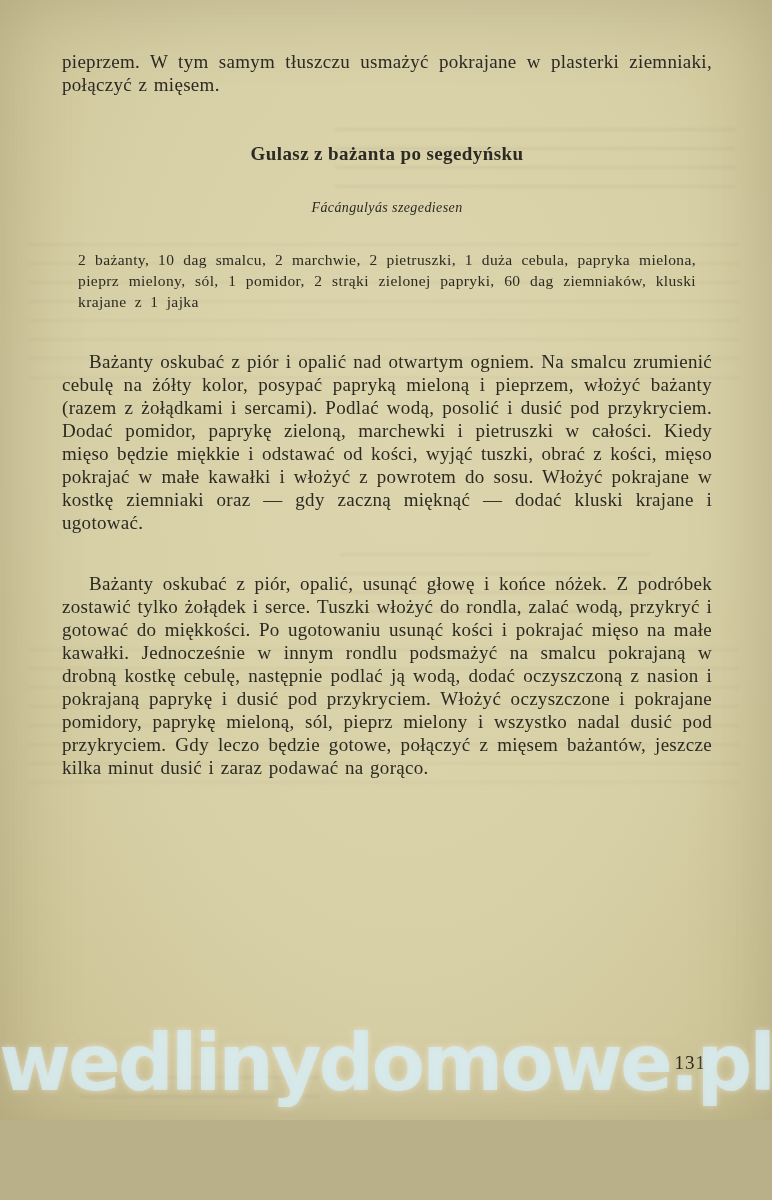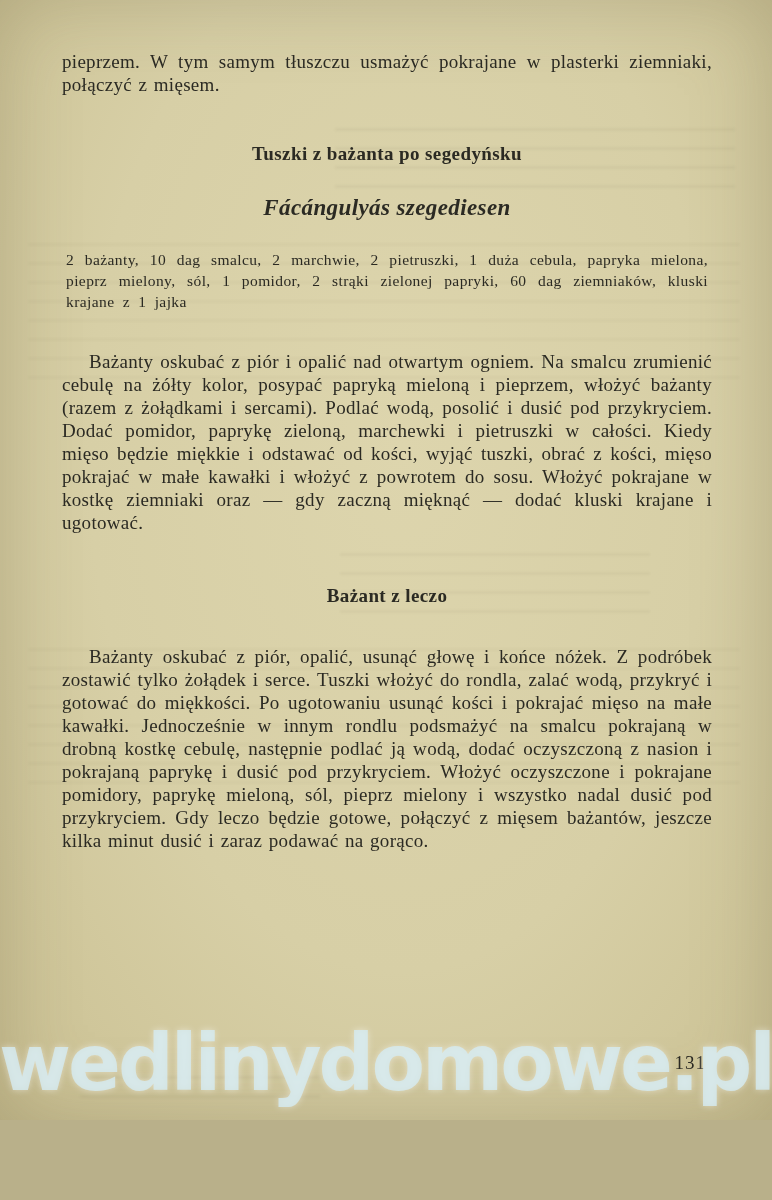--- a/index.html
+++ b/index.html
@@ -53,29 +53,29 @@
   .recipe-title {
     margin: 46px 0 0;
     font-size: 19px;
     line-height: 23px;
     font-weight: bold;
     text-align: center;
     letter-spacing: 0.4px;
   }
   .recipe-subtitle {
     margin: 31px 0 0;
-    font-size: 23px;
+    font-size: 14px;
     line-height: 23px;
     font-style: italic;
-    font-weight: bold;
+    font-weight: normal;
     text-align: center;
     letter-spacing: 0.4px;
   }
   .ingredients {
-    margin: 30px 4px 0;
+    margin: 30px 16px 0;
     font-size: 15.5px;
     line-height: 21px;
     text-align: justify;
     letter-spacing: 0.4px;
     word-spacing: 4px;
   }
   .instr { margin: 38px 0 0; }
   .mt-lg { margin-top: 50px; }
 
   .page-number {
@@ -109,26 +109,25 @@
   <div class="ghost g1"></div>
   <div class="ghost g2"></div>
   <div class="ghost g3"></div>
   <div class="ghost g4"></div>
   <div class="ghost g5"></div>
 
   <main class="text-block">
 
     <p class="body">pieprzem. W tym samym tłuszczu usmażyć pokrajane w plasterki ziemniaki, połączyć z mięsem.</p>
 
-    <h2 class="recipe-title">Tuszki z bażanta po segedyńsku</h2>
+    <h2 class="recipe-title">Gulasz z bażanta po segedyńsku</h2>
     <p class="recipe-subtitle">Fácángulyás szegediesen</p>
     <p class="ingredients">2 bażanty, 10 dag smalcu, 2 marchwie, 2 pietruszki, 1 duża cebula, papryka mielona, pieprz mielony, sól, 1 pomidor, 2 strąki zielonej papryki, 60 dag ziemniaków, kluski krajane z 1 jajka</p>
     <p class="body indent instr">Bażanty oskubać z piór i opalić nad otwartym ogniem. Na smalcu zrumienić cebulę na żółty kolor, posypać papryką mieloną i pieprzem, włożyć bażanty (razem z żołądkami i sercami). Podlać wodą, posolić i dusić pod przykryciem. Dodać pomidor, paprykę zieloną, marchewki i pietruszki w całości. Kiedy mięso będzie miękkie i odstawać od kości, wyjąć tuszki, obrać z kości, mięso pokrajać w małe kawałki i włożyć z powrotem do sosu. Włożyć pokrajane w kostkę ziemniaki oraz — gdy zaczną mięknąć — dodać kluski krajane i ugotować.</p>
 
-    <h2 class="recipe-title mt-lg">Bażant z leczo</h2>
     <p class="body indent instr">Bażanty oskubać z piór, opalić, usunąć głowę i końce nóżek. Z podróbek zostawić tylko żołądek i serce. Tuszki włożyć do rondla, zalać wodą, przykryć i gotować do miękkości. Po ugotowaniu usunąć kości i pokrajać mięso na małe kawałki. Jednocześnie w innym rondlu podsmażyć na smalcu pokrajaną w drobną kostkę cebulę, następnie podlać ją wodą, dodać oczyszczoną z nasion i pokrajaną paprykę i dusić pod przykryciem. Włożyć oczyszczone i pokrajane pomidory, paprykę mieloną, sól, pieprz mielony i wszystko nadal dusić pod przykryciem. Gdy leczo będzie gotowe, połączyć z mięsem bażantów, jeszcze kilka minut dusić i zaraz podawać na gorąco.</p>
 
   </main>
 
   <div class="page-number">131</div>
 
   <div class="watermark">wedlinydomowe.pl</div>
 
 </div>
 

